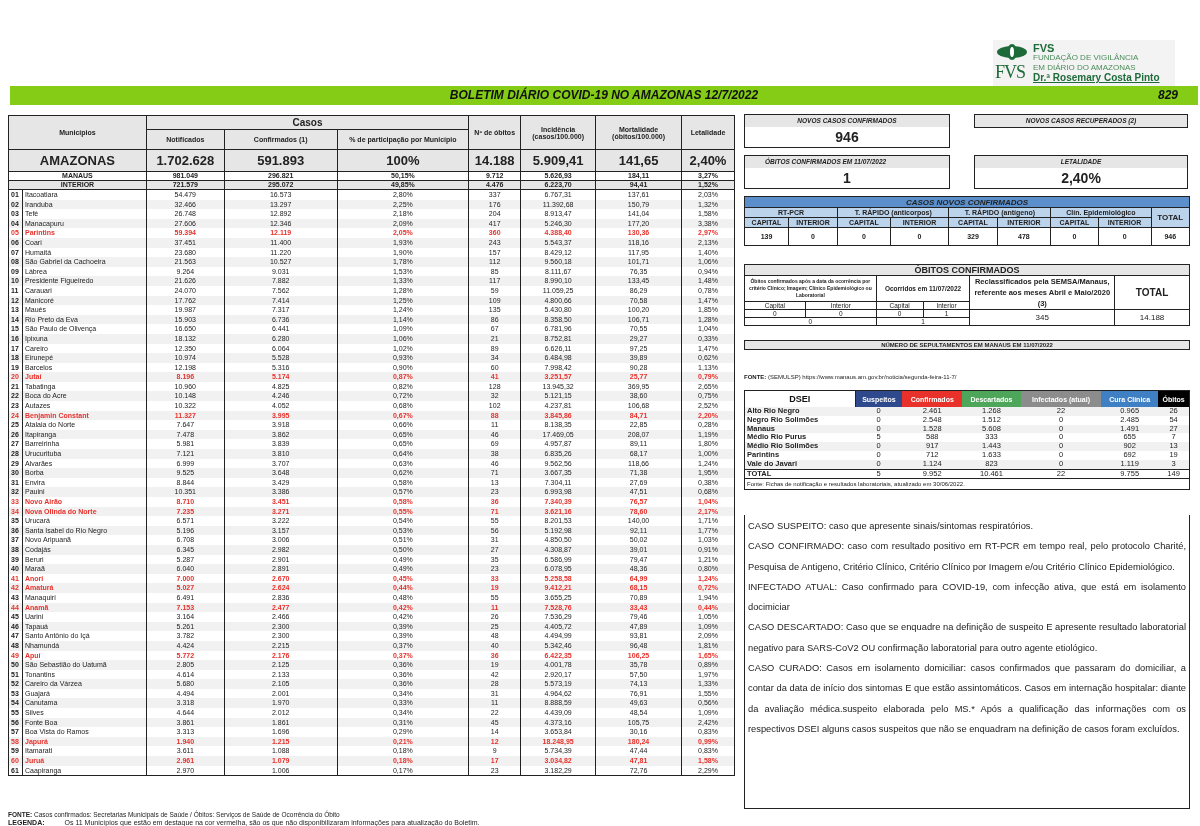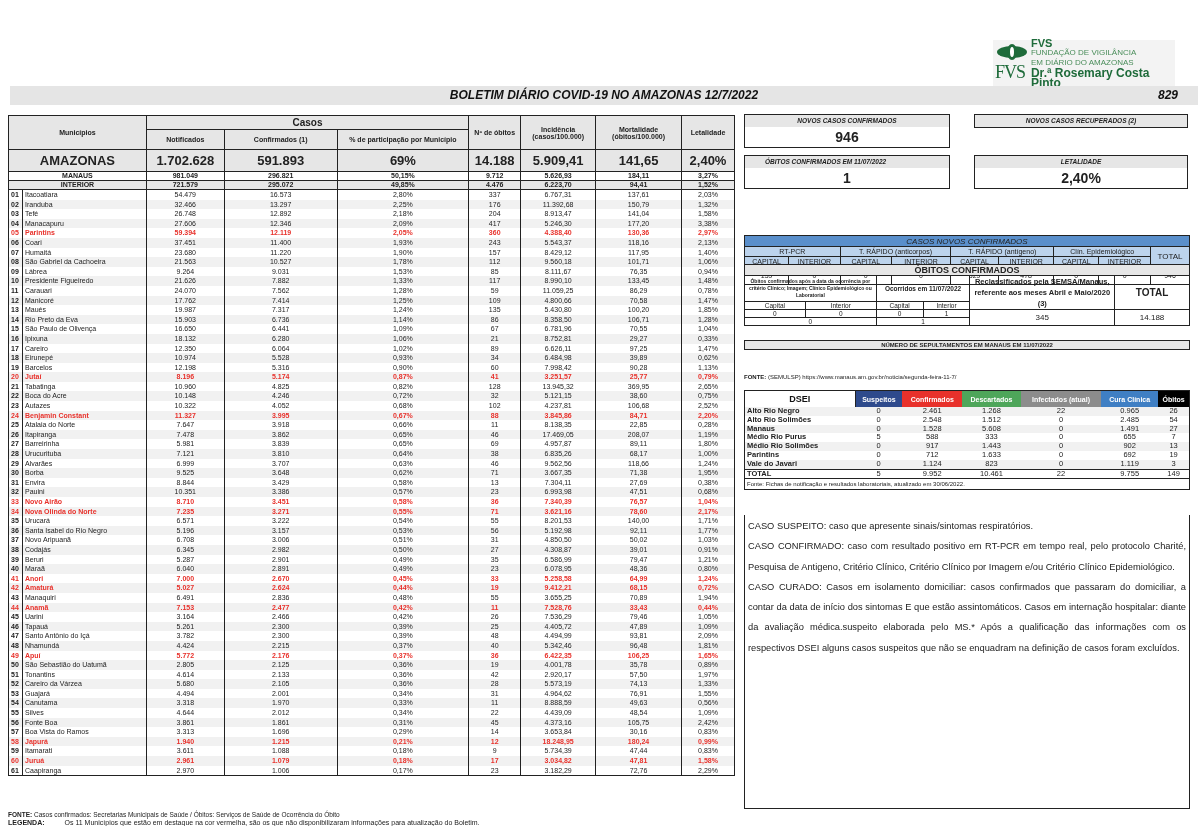--- a/index.html
+++ b/index.html
@@ -8,24 +8,24 @@
 
   
   .logo { position: absolute; left: 993px; top: 40px; width: 182px; height: 46px; display: flex; align-items: center; background: #f3f3f3; }
   .logo .mark { width: 40px; height: 46px; position: relative; }
   .logo .mark .eye { position: absolute; left: 4px; top: 6px; width: 30px; height: 12px; border-radius: 50%; background: #1e6b3a; }
   .logo .mark .pupil { position: absolute; left: 14px; top: 4px; width: 10px; height: 16px; border-radius: 50%; background: #fff; border: 3px solid #1e6b3a; }
   .logo .mark .fvs { position: absolute; left: 2px; top: 22px; font-family: "Liberation Serif", serif; font-size: 18px; color: #1e6b3a; letter-spacing: -1px; }
   .logo .txt { display: flex; flex-direction: column; line-height: 10px; }
   .logo .txt .t1 { font-size: 11px; font-weight: bold; color: #1e6b3a; }
   .logo .txt .t2 { font-size: 8px; color: #4a8d5a; }
-  .logo .txt .t3 { font-size: 12px; font-weight: bold; color: #1e6b3a; }
+  .logo .txt .t3 { font-size: 10px; font-weight: bold; color: #1e6b3a; text-decoration: underline; }
 
   
-  .banner { position: absolute; left: 10px; top: 86px; width: 1188px; height: 19px; background: #e5e5e5; font-style: italic; font-weight: bold; font-size: 12px; }
+  .banner { position: absolute; left: 10px; top: 86px; width: 1188px; height: 19px; background: #84cc16; font-style: italic; font-weight: bold; font-size: 12px; }
   .banner .title { position: absolute; left: 0; right: 0; text-align: center; top: 2px; color: #111; }
   .banner .num { position: absolute; right: 20px; top: 2px; color: #111; }
 
   
   table.main { position: absolute; left: 8px; top: 115px; width: 727px; border-collapse: collapse; font-size: 7px; }
   table.main td, table.main th { padding: 0 2px; white-space: nowrap; }
   table.main thead th { background: #e6e6e6; border: 1.5px solid #222; font-weight: bold; font-size: 7px; text-align: center; }
   table.main thead th.big { font-size: 10px; }
   table.main tr.hdr1 th { height: 14px; }
   table.main tr.hdr2 th { height: 20px; }
@@ -40,21 +40,21 @@
 
   .foot { position: absolute; left: 8px; font-size: 6.5px; }
   .foot b { font-weight: bold; }
 
   
   .kpi { position: absolute; width: 206px; border: 1.5px solid #222; }
   .kpi .h { background: #e6e6e6; font-style: italic; font-weight: bold; font-size: 6.5px; text-align: center; height: 12px; line-height: 12px; }
   .kpi .v { background: #fff; font-weight: bold; font-size: 14px; text-align: center; height: 20px; line-height: 20px; }
 
   
-  table.cnc { position: absolute; left: 744px; top: 196px; width: 446px; border-collapse: collapse; font-size: 7px; font-weight: normal; margin-top: 39px; }
+  table.cnc { position: absolute; left: 744px; top: 196px; width: 446px; border-collapse: collapse; font-size: 7px; font-weight: bold; }
   table.cnc td { border: 1.2px solid #222; text-align: center; }
   table.cnc .t { background: #5a8fcb; font-style: italic; font-size: 8px; height: 11px; }
   table.cnc .g { background: #bcd3ec; height: 10px; }
   table.cnc .v td { background: #fff; height: 18px; }
   table.cnc .tot { background: #bcd3ec; font-size: 8px; }
 
   
   table.obc { position: absolute; left: 744px; top: 264px; width: 446px; border-collapse: collapse; font-size: 6.5px; }
   table.obc td { border: 1px solid #222; text-align: center; }
   table.obc .t { background: #e6e6e6; font-weight: bold; font-size: 9px; height: 10px; }
@@ -136,21 +136,21 @@
       <th>Notificados</th>
       <th>Confirmados (1)</th>
       <th style="white-space:normal">% de participação por Município</th>
     </tr>
   </thead>
   <tbody>
     <tr class="amazonas">
       <td>AMAZONAS</td>
       <td>1.702.628</td>
       <td>591.893</td>
-      <td>69%</td>
+      <td>100%</td>
       <td>14.188</td>
       <td>5.909,41</td>
       <td>141,65</td>
       <td>2,40%</td>
     </tr>
     <tr class="sub manaus">
       <td>MANAUS</td>
       <td>981.049</td>
       <td>296.821</td>
       <td>50,15%</td>
@@ -914,21 +914,21 @@
         <tr>
           <td class="n">Alto Rio Negro</td>
           <td>0</td>
           <td>2.461</td>
           <td>1.268</td>
           <td>22</td>
           <td>0.965</td>
           <td>26</td>
         </tr>
         <tr>
-          <td class="n">Alto Rio Solimões</td>
+          <td class="n">Negro Rio Solimões</td>
           <td>0</td>
           <td>2.548</td>
           <td>1.512</td>
           <td>0</td>
           <td>2.485</td>
           <td>54</td>
         </tr>
         <tr>
           <td class="n">Manaus</td>
           <td>0</td>
@@ -984,14 +984,16 @@
           <td>149</td>
         </tr>
       </tbody>
   </table>
   <div class="src">Fonte: Fichas de notificação e resultados laboratoriais, atualizado em 30/06/2022.</div>
 </div>
 
 <div class="defs" id="defs">
     <p>CASO SUSPEITO: caso que apresente sinais/sintomas respiratórios.</p>
     <p>CASO CONFIRMADO: caso com resultado positivo em RT-PCR em tempo real, pelo protocolo Charité, Pesquisa de Antigeno, Critério Clínico, Critério Clínico por Imagem e/ou Critério Clínico Epidemiológico.</p>
+    <p>INFECTADO ATUAL: Caso confirmado para COVID-19, com infecção ativa, que está em isolamento docimiciar</p>
+    <p>CASO DESCARTADO: Caso que se enquadre na definição de suspeito E apresente resultado laboratorial negativo para SARS-CoV2 OU confirmação laboratorial para outro agente etiológico.</p>
     <p>CASO CURADO: Casos em isolamento domiciliar: casos confirmados que passaram do domiciliar, a contar da data de início dos sintomas E que estão assintomáticos. Casos em internação hospitalar: diante da avaliação médica.suspeito elaborada pelo MS.* Após a qualificação das informações com os respectivos DSEI alguns casos suspeitos que não se enquadram na definição de casos foram excluídos.</p>
   </div>
 
 </body></html>

